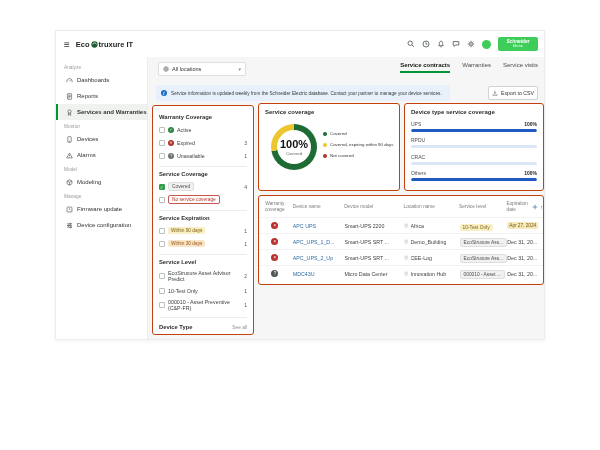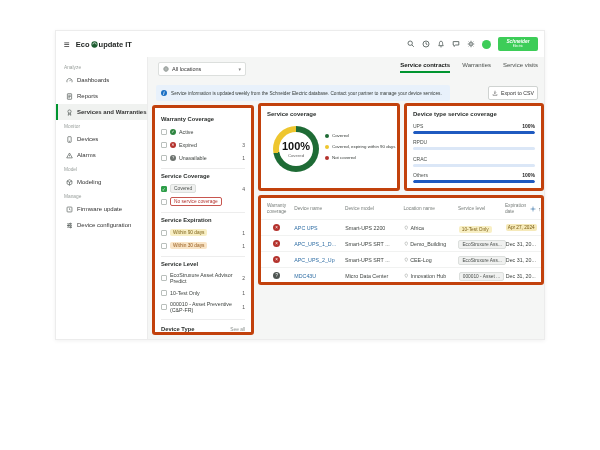--- a/index.html
+++ b/index.html
@@ -45,21 +45,21 @@
             display:flex; align-items:center; gap:4px; padding:0 5px; }
   .info-dot { width:6px; height:6px; border-radius:50%; background:#1a6fc4; color:#fff; font-size:4.5px; font-weight:bold;
               display:flex; align-items:center; justify-content:center; font-style:italic; flex:0 0 auto; }
   .banner .txt { font-size:4.7px; color:#333936; white-space:nowrap; overflow:hidden; }
 
   .export-btn { position:absolute; right:6px; top:29px; width:50px; height:14px; background:#fff; border:1px solid #cfd3d1;
                 border-radius:2px; display:flex; align-items:center; justify-content:center; gap:3px; cursor:pointer; }
   .export-btn svg { width:6px; height:6px; color:#555; }
   .export-btn span { font-size:5.2px; color:#333; }
 
-  .card { background:#fff; border:3px solid #c2410c; border-radius:3px; }
+  .card { background:#fff; border:1px solid #c2410c; border-radius:3px; }
 
   
   .filter-card { position:absolute; left:4px; top:48px; width:102px; height:230px; padding:6px; overflow:hidden; }
   .fg-title { font-size:5.8px; font-weight:bold; color:#2b2f2d; margin:2px 0 3px 0; }
   .f-row { display:flex; align-items:center; gap:3px; height:13px; cursor:pointer; }
   .cbx { width:6px; height:6px; border:1px solid #b9bfbc; border-radius:1px; background:#fff; flex:0 0 auto; }
   .cbx.checked { background:#2e9e49; border-color:#2e9e49; color:#fff; font-size:4.5px; line-height:5px; text-align:center; }
   .st-dot { width:6px; height:6px; border-radius:50%; color:#fff; font-size:4px; line-height:6px; text-align:center; flex:0 0 auto; }
   .st-green { background:#2e8540; } .st-red { background:#b4322d; } .st-gray { background:#6d736f; }
   .f-lbl { font-size:5.3px; color:#3a3f3c; flex:1; white-space:nowrap; overflow:hidden; }
@@ -127,21 +127,21 @@
   <div id="app">
 
     <div class="topbar">
       <span class="hamburger">≡</span>
       <span class="logo">
         <span>Eco</span>
         <svg class="mark" viewBox="0 0 10 10">
             <circle cx="5" cy="5" r="4.5" fill="#1c5c2f"></circle>
             <path d="M2.5 5 A2.5 2.5 0 0 1 7.5 5" fill="none" stroke="#fff" stroke-width="1"></path>
           </svg>
-        <span>update IT</span>
+        <span>truxure IT</span>
       </span>
       <span class="topbar-right">
         <svg class="tb-icon" viewBox="0 0 8 8" fill="none" stroke="currentColor" stroke-width="0.9">
             <circle cx="3.2" cy="3.2" r="2.2"></circle>
             <line x1="4.9" y1="4.9" x2="6.8" y2="6.8"></line>
           </svg>
         <svg class="tb-icon" viewBox="0 0 8 8" fill="none" stroke="currentColor" stroke-width="0.9">
             <circle cx="4" cy="4" r="3"></circle>
             <polyline points="4 2.3 4 4 5.4 4.7"></polyline>
           </svg>

